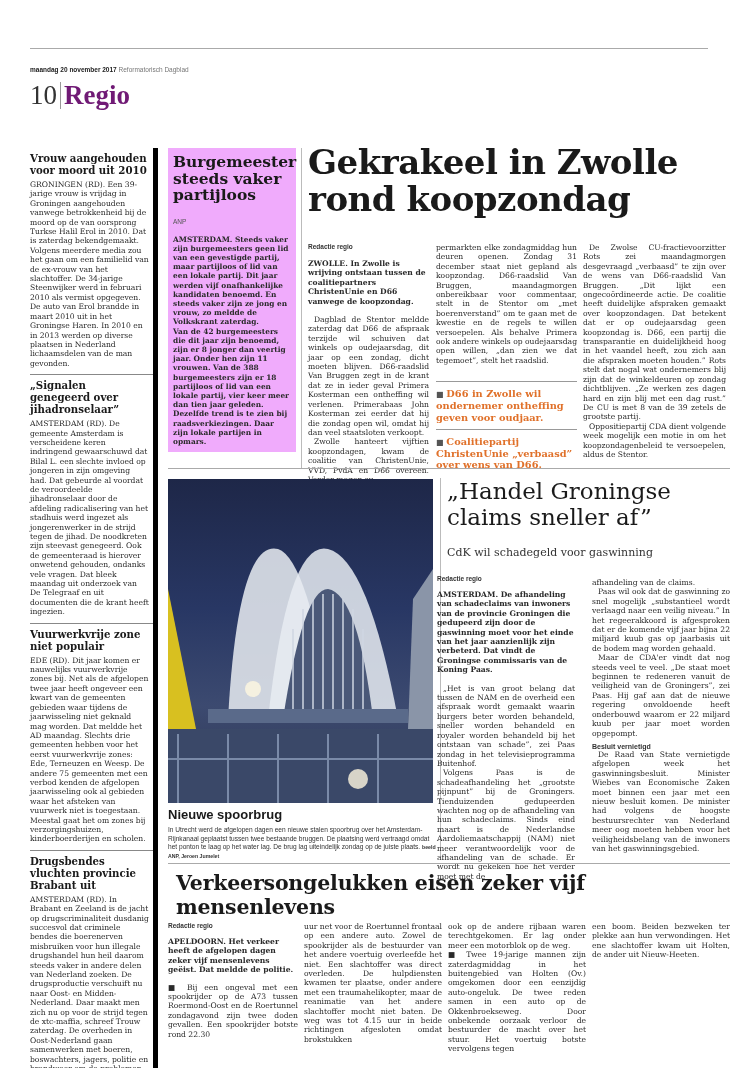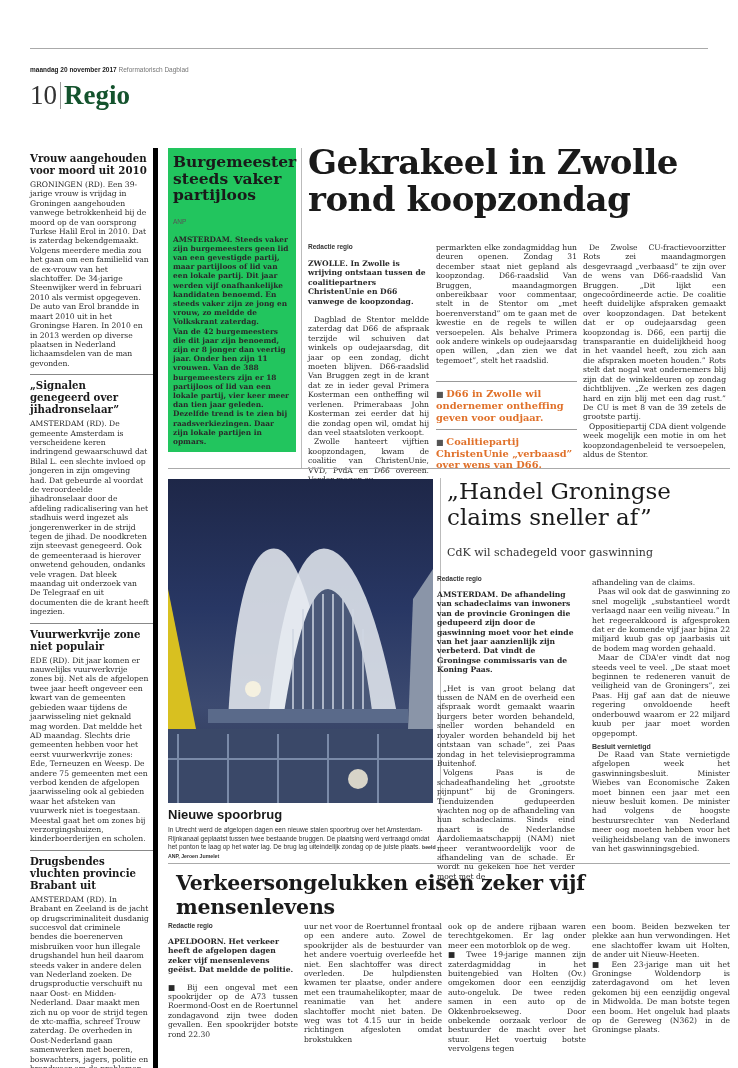--- a/index.html
+++ b/index.html
@@ -4,34 +4,34 @@
 <style>
   * { box-sizing: border-box; margin: 0; padding: 0; }
   html, body { width: 738px; height: 1068px; background: #fff; overflow: hidden; }
   body { position: relative; font-family: "DejaVu Serif", serif; color: #222; }
   .top-rule { position: absolute; left: 30px; top: 48px; width: 678px; height: 1px; background: #aaa; }
   .dateline { position: absolute; left: 30px; top: 66px; font-size: 6.5px; font-family: "Liberation Sans", sans-serif; }
   .dateline b { color: #222; }
   .dateline span.pub { color: #777; }
   .page-head { position: absolute; left: 30px; top: 82px; height: 34px; display: flex; align-items: flex-start; }
   .page-num { font-family: "Liberation Serif", serif; font-size: 27px; color: #333; line-height: 1; padding-right: 3px; border-right: 1px solid #999; }
-  .section { font-family: "Liberation Serif", serif; font-weight: bold; font-size: 27px; line-height: 1; padding-left: 3px; color: #14532d; }
+  .section { font-family: "Liberation Serif", serif; font-weight: bold; font-size: 27px; line-height: 1; padding-left: 3px; color: #701a75; }
 
   .p { font-size: 7.6px; line-height: 9.4px; text-align: left; color: #2a2a2a; }
   .j { text-align: justify; }
   .ind { text-indent: 6px; }
 
   
   .leftcol { position: absolute; left: 30px; top: 148px; width: 128px; border-right: 5px solid #000000; }
   .brief { padding: 4px 4px 6px 0; border-bottom: 1px solid #888; }
   .brief:last-child { border-bottom: 2px solid #666; }
   .brief h3 { font-size: 10.2px; line-height: 12px; font-weight: bold; color: #1a1a1a; margin-bottom: 4px; }
 
   
-  .bbox { position: absolute; left: 168px; top: 148px; width: 128px; height: 304px; background: #22c55e; padding: 6px 5px; }
+  .bbox { position: absolute; left: 168px; top: 148px; width: 128px; height: 304px; background: #f0abfc; padding: 6px 5px; }
   .bbox h2 { font-size: 15.5px; line-height: 16.5px; font-weight: bold; color: #1a1a1a; }
   .bbox .src { font-family: "Liberation Sans", sans-serif; font-size: 6.5px; color: #555; margin: 14px 0 10px; }
   .bbox .p { font-weight: bold; font-size: 7.4px; line-height: 9.2px; }
   .vdiv { position: absolute; left: 301px; top: 148px; width: 1px; height: 320px; background: #bbb; }
 
   
   .main-h { position: absolute; left: 308px; top: 144px; width: 420px; font-size: 34px; line-height: 37px; font-weight: bold; color: #1a1a1a; letter-spacing: -0.5px; }
   .byline { font-family: "Liberation Sans", sans-serif; font-weight: bold; font-size: 6.5px; color: #333; }
   .col { position: absolute; }
   .lead { font-weight: bold; }
@@ -181,14 +181,13 @@
 </div>
 <div class="col" style="left:304px; top:922px; width:138px;">
   <p class="p j">uur net voor de Roertunnel frontaal op een andere auto. Zowel de spookrijder als de bestuurder van het andere voertuig overleefde het niet. Een slachtoffer was direct overleden. De hulpdiensten kwamen ter plaatse, onder andere met een traumahelikopter, maar de reanimatie van het andere slachtoffer mocht niet baten. De weg was tot 4.15 uur in beide richtingen afgesloten omdat brokstukken</p>
 </div>
 <div class="col" style="left:448px; top:922px; width:138px;">
   <p class="p j">ook op de andere rijbaan waren terechtgekomen. Er lag onder meer een motorblok op de weg.</p>
   <p class="p j"><span>■ </span><span>Twee 19-jarige mannen zijn zaterdagmiddag in het buitengebied van Holten (Ov.) omgekomen door een eenzijdig auto-ongeluk. De twee reden samen in een auto op de Okkenbroekseweg. Door onbekende oorzaak verloor de bestuurder de macht over het stuur. Het voertuig botste vervolgens tegen</span></p>
 </div>
 <div class="col" style="left:592px; top:922px; width:138px;">
   <p class="p j">een boom. Beiden bezweken ter plekke aan hun verwondingen. Het ene slachtoffer kwam uit Holten, de ander uit Nieuw-Heeten.</p>
-  <p class="p j"><span>■ </span><span>Een 23-jarige man uit het Groningse Woldendorp is zaterdagavond om het leven gekomen bij een eenzijdig ongeval in Midwolda. De man botste tegen een boom. Het ongeluk had plaats op de Gereweg (N362) in de Groningse plaats.</span></p>
 </div>
 
 </body></html>

